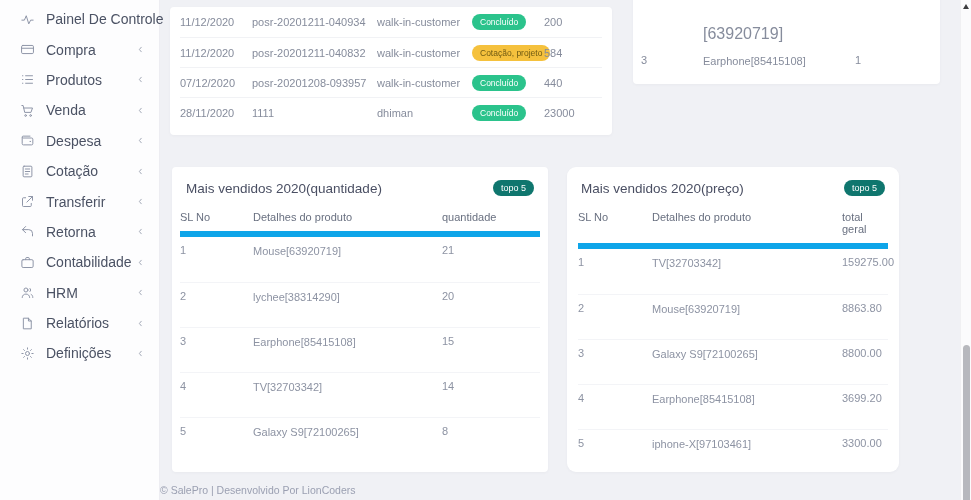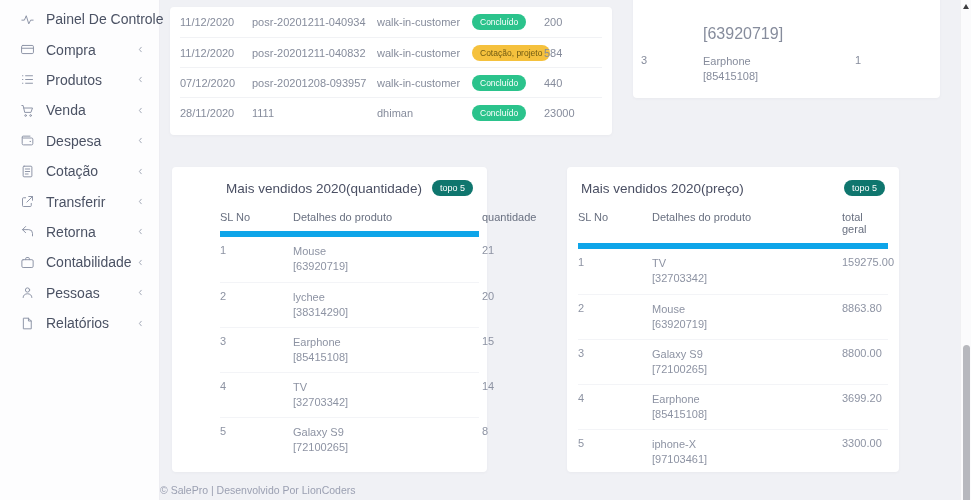--- a/index.html
+++ b/index.html
@@ -39,41 +39,41 @@
   .rrow + .rrow { border-top:1px solid #f1f2f5; }
   
   .card-topright { left:473px; top:-27px; width:307px; padding:0 8px 8px 8px; }
   .trow {
     display:grid; grid-template-columns:62px 152px 1fr;
     font-size:11px; color:#868c9c; padding:7px 0;
   }
   .trow-partial { height:52px; display:grid; grid-template-columns:62px 152px 1fr; align-items:end; padding-bottom:6px; }
   .trow-partial .pcode { grid-column:2; }
   
-  .card-qty   { left:12px;  top:145px; width:315px; height:305px;padding-left:40px; }
-  .card-price { left:407px; top:145px; width:332px; height:305px; }
+  .card-qty   { left:12px;  top:145px; width:376px; height:305px; }
+  .card-price { left:407px; top:145px; width:332px; height:305px;border-radius:9px; }
   .card-head {
     display:flex; justify-content:space-between; align-items:center;
     padding:13px 14px 9px 14px;
   }
   .card-title { font-size:13.5px; color:#4a4f63; }
   .ptable { padding:0 8px; }
   .card-price .ptable { padding:0 11px; }
   .phead {
     display:grid; grid-template-columns:73px 189px 1fr;
     font-size:11px; color:#697080; padding:6px 0 8px 0; border-bottom:6px solid #0ea5e9;
   }
   .card-price .phead { grid-template-columns:74px 190px 1fr; }
   .prow {
     display:grid; grid-template-columns:73px 189px 1fr;
     font-size:11px; color:#8d93a3; height:45px; padding-top:7px;
   }
   .card-price .prow { grid-template-columns:74px 190px 1fr; }
   .prow + .prow { border-top:1px solid #f3f4f7; }
-  .c-prod { display:flex; flex-direction:column; }
+  .c-prod { display:flex; flex-direction:row; }
   .pname { line-height:15px; }
   .pcode { line-height:14px; }
   
   .badge {
     display:inline-block; font-size:8.5px; line-height:10px;
     padding:3px 8px; border-radius:8px; color:#fff; white-space:nowrap;
   }
   .badge.green  { background:#2bc38c; }
   .badge.yellow { background:#f5c13d; color:#6f5a12; }
   .badge.purple { background:#0f766e; font-size:9px; }
@@ -232,51 +232,67 @@
         </svg>
       </span>
     <span class="lbl">Contabilidade</span>
     <span class="chev">
         <svg viewBox="0 0 24 24">
           <polyline points="14 6 9 12 14 18"></polyline>
         </svg>
       </span>
   </div>
 
-
-  <div class="side-item">
-    <span class="icn">
-        <svg viewBox="0 0 24 24">
-          <circle cx="12" cy="8" r="3.4"></circle>
-          <path d="M5 20c0-3.7 3.1-6 7-6s7 2.3 7 6"></path>
-        </svg>
-      </span>
-    <span class="lbl">Pessoas</span>
-    <span class="chev">
-        <svg viewBox="0 0 24 24">
-          <polyline points="14 6 9 12 14 18"></polyline>
-        </svg>
-      </span>
-  </div>
+  <div class="side-item">
+    <span class="icn">
+        <svg viewBox="0 0 24 24">
+          <circle cx="9.5" cy="8" r="3.2"></circle>
+          <path d="M3.5 20c0-3.3 2.7-5.5 6-5.5s6 2.2 6 5.5"></path>
+          <path d="M16 5.5a3.2 3.2 0 0 1 0 5"></path>
+          <path d="M17.8 15c1.7.9 2.7 2.3 2.7 5"></path>
+        </svg>
+      </span>
+    <span class="lbl">HRM</span>
+    <span class="chev">
+        <svg viewBox="0 0 24 24">
+          <polyline points="14 6 9 12 14 18"></polyline>
+        </svg>
+      </span>
+  </div>
+
 
   <div class="side-item">
     <span class="icn">
         <svg viewBox="0 0 24 24">
           <path d="M6 3.5h7.5L18 8v12.5H6z"></path>
           <polyline points="13.5 3.5 13.5 8 18 8"></polyline>
         </svg>
       </span>
     <span class="lbl">Relatórios</span>
     <span class="chev">
         <svg viewBox="0 0 24 24">
           <polyline points="14 6 9 12 14 18"></polyline>
         </svg>
       </span>
   </div>
 
+  <div class="side-item">
+    <span class="icn">
+        <svg viewBox="0 0 24 24">
+          <circle cx="12" cy="12" r="3.2"></circle>
+          <path d="M12 5V3M12 21v-2M5 12H3M21 12h-2M7.2 7.2 5.8 5.8M18.2 18.2 16.8 16.8M16.8 7.2l1.4-1.4M5.8 18.2l1.4-1.4"></path>
+        </svg>
+      </span>
+    <span class="lbl">Definições</span>
+    <span class="chev">
+        <svg viewBox="0 0 24 24">
+          <polyline points="14 6 9 12 14 18"></polyline>
+        </svg>
+      </span>
+  </div>
 
 </div>
 
 <div class="main">
 
   <div class="card card-recent">
     <div class="rrow">
       <span>11/12/2020</span>
       <span>posr-20201211-040934</span>
       <span>walk-in-customer</span>

